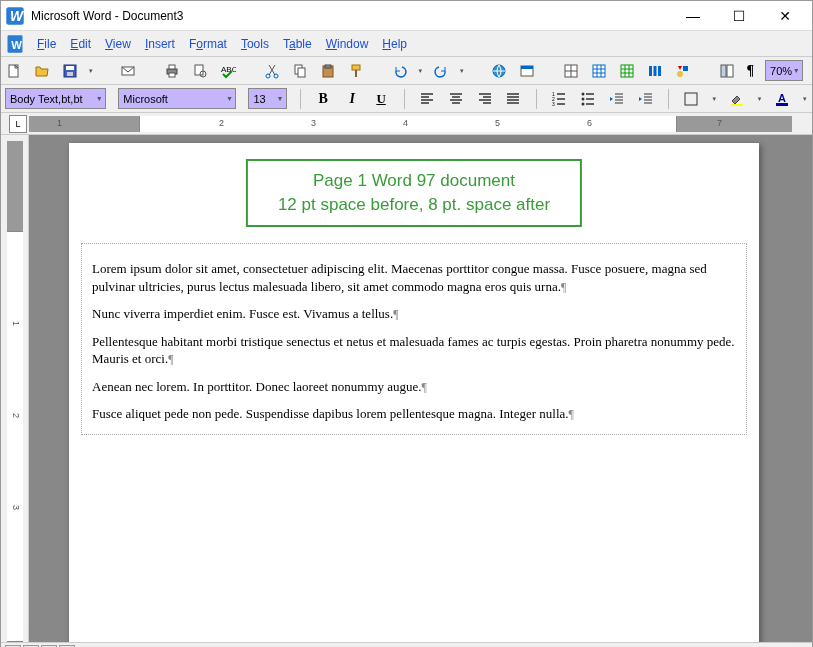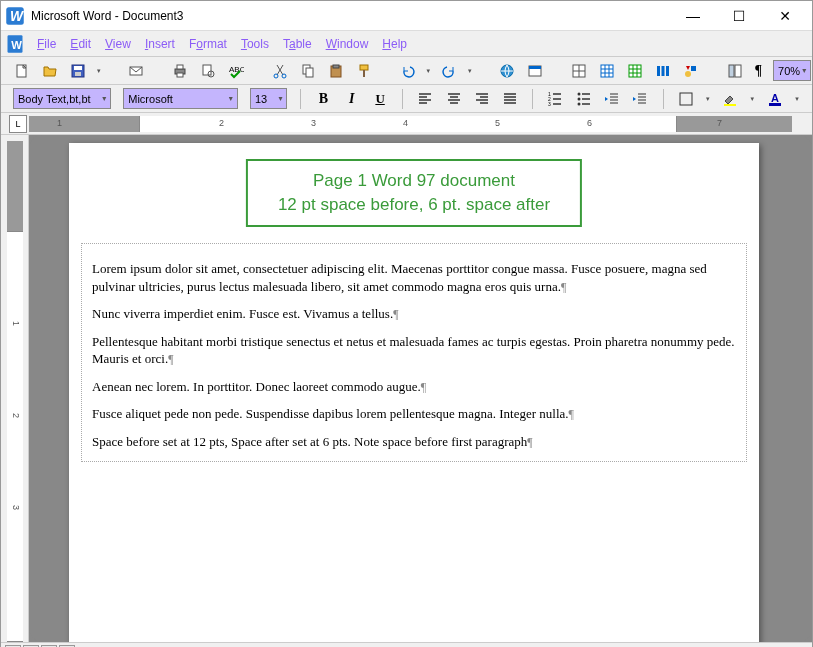--- a/index.html
+++ b/index.html
@@ -5,23 +5,23 @@
 * { box-sizing: border-box; margin: 0; padding: 0; }
 body { font-family: Tahoma, Arial, sans-serif; font-size: 11px; background: #fff; overflow: hidden; }
 .window { width: 813px; height: 647px; background: #f0f0f0; position: relative; border: 1px solid #999; }
 .titlebar { height: 30px; background: #fff; display: flex; align-items: center; padding: 0 4px; border-bottom: 1px solid #ddd; }
 .titlebar .icon { width: 20px; height: 20px; margin-right: 6px; display: flex; align-items: center; justify-content: center; }
 .titlebar .title { flex: 1; font-size: 12px; color: #000; }
 .titlebar .winbtns { display: flex; gap: 0; }
 .titlebar .winbtn { width: 46px; height: 28px; display: flex; align-items: center; justify-content: center; font-size: 14px; cursor: default; }
 .menubar { height: 26px; display: flex; align-items: center; padding: 0 4px; background: #f0f0f0; gap: 2px; border-bottom: 1px solid #ccc; }
 .menubar .micon { width: 20px; height: 20px; margin-right: 4px; }
-.menubar .mitem { padding: 2px 6px; font-size: 12px; color: #8b5cf6; cursor: default; }
+.menubar .mitem { padding: 2px 6px; font-size: 12px; color: #1d4ed8; cursor: default; }
 .menubar .mitem u { text-decoration: underline; }
-.toolbar { height: 28px; display: flex; align-items: center; padding: 2px 12px; background: #f0f0f0; border-bottom: 1px solid #ccc; gap: 10px; }
+.toolbar { height: 28px; display: flex; align-items: center; padding: 2px 4px; background: #f0f0f0; border-bottom: 1px solid #ccc; gap: 10px; }
 .tbtn { width: 23px; height: 23px; display: flex; align-items: center; justify-content: center; border: 1px solid transparent; cursor: default; font-size: 12px; position: relative; }
 .tbtn svg { width: 16px; height: 16px; }
 .tsep { width: 1px; height: 20px; background: #bbb; margin: 0 3px; }
 .tdrop { width: 8px; display: flex; align-items: center; justify-content: center; font-size: 7px; color: #555; }
 .combo { height: 21px; background: #c4b5fd; border: 1px solid #888; display: flex; align-items: center; padding: 0 2px 0 4px; font-size: 11px; }
 .combo .arrow { margin-left: auto; font-size: 8px; color: #555; padding: 0 2px; }
 .ruler-h { height: 22px; background: #f0f0f0; display: flex; align-items: center; position: relative; border-bottom: 1px solid #ccc; }
 .ruler-tab { width: 18px; height: 18px; border: 1px solid #888; background: #fff; margin: 0 2px 0 8px; display: flex; align-items: center; justify-content: center; font-size: 9px; }
 .ruler-strip { flex: 1; height: 16px; background: #e8e8e8; position: relative; margin-right: 20px; }
 .ruler-page { position: absolute; top: 0; height: 16px; background: #fff; border-left: 1px solid #888; border-right: 1px solid #888; }
@@ -347,29 +347,28 @@
         <div class="ruler-v-active" style="top:90px;bottom:0"></div>
         <span class="ruler-v-num" style="top:180px">1</span>
         <span class="ruler-v-num" style="top:272px">2</span>
         <span class="ruler-v-num" style="top:364px">3</span>
       </div>
     </div>
     <div class="docarea">
       <div class="page">
         <div class="callout">
           <div>Page 1 Word 97 document</div>
-          <div>12 pt space before, 6 pt. space after</div>
+          <div>12 pt space before, 8 pt. space after</div>
         </div>
         <div class="textframe">
           <p class="para"><span>Lorem ipsum dolor sit amet, consectetuer adipiscing elit. Maecenas porttitor congue massa. Fusce posuere, magna sed pulvinar ultricies, purus lectus malesuada libero, sit amet commodo magna eros quis urna.</span><span class="pilcrow">¶</span></p>
           <p class="para"><span>Nunc viverra imperdiet enim. Fusce est. Vivamus a tellus.</span><span class="pilcrow">¶</span></p>
           <p class="para"><span>Pellentesque habitant morbi tristique senectus et netus et malesuada fames ac turpis egestas. Proin pharetra nonummy pede. Mauris et orci.</span><span class="pilcrow">¶</span></p>
-          <p class="para"><span>Aenean nec lorem. In porttitor. Donec laoreet commodo augue.</span><span class="pilcrow">¶</span></p>
+          <p class="para"><span>Aenean nec lorem. In porttitor. Donec laoreet nonummy augue.</span><span class="pilcrow">¶</span></p>
           <p class="para"><span>Fusce aliquet pede non pede. Suspendisse dapibus lorem pellentesque magna. Integer nulla.</span><span class="pilcrow">¶</span></p>
-          <p class="para"><span>Space before set at 12 pts, Space after set at 6 pts. Note space before first paragraph</span><span class="pilcrow">¶</span></p>
         </div>
       </div>
     </div>
   </div>
 
   <div class="statusbar">
     <div class="viewbtn">≡</div>
     <div class="viewbtn">▦</div>
     <div class="viewbtn">▭</div>
     <div class="viewbtn">⋮</div>

